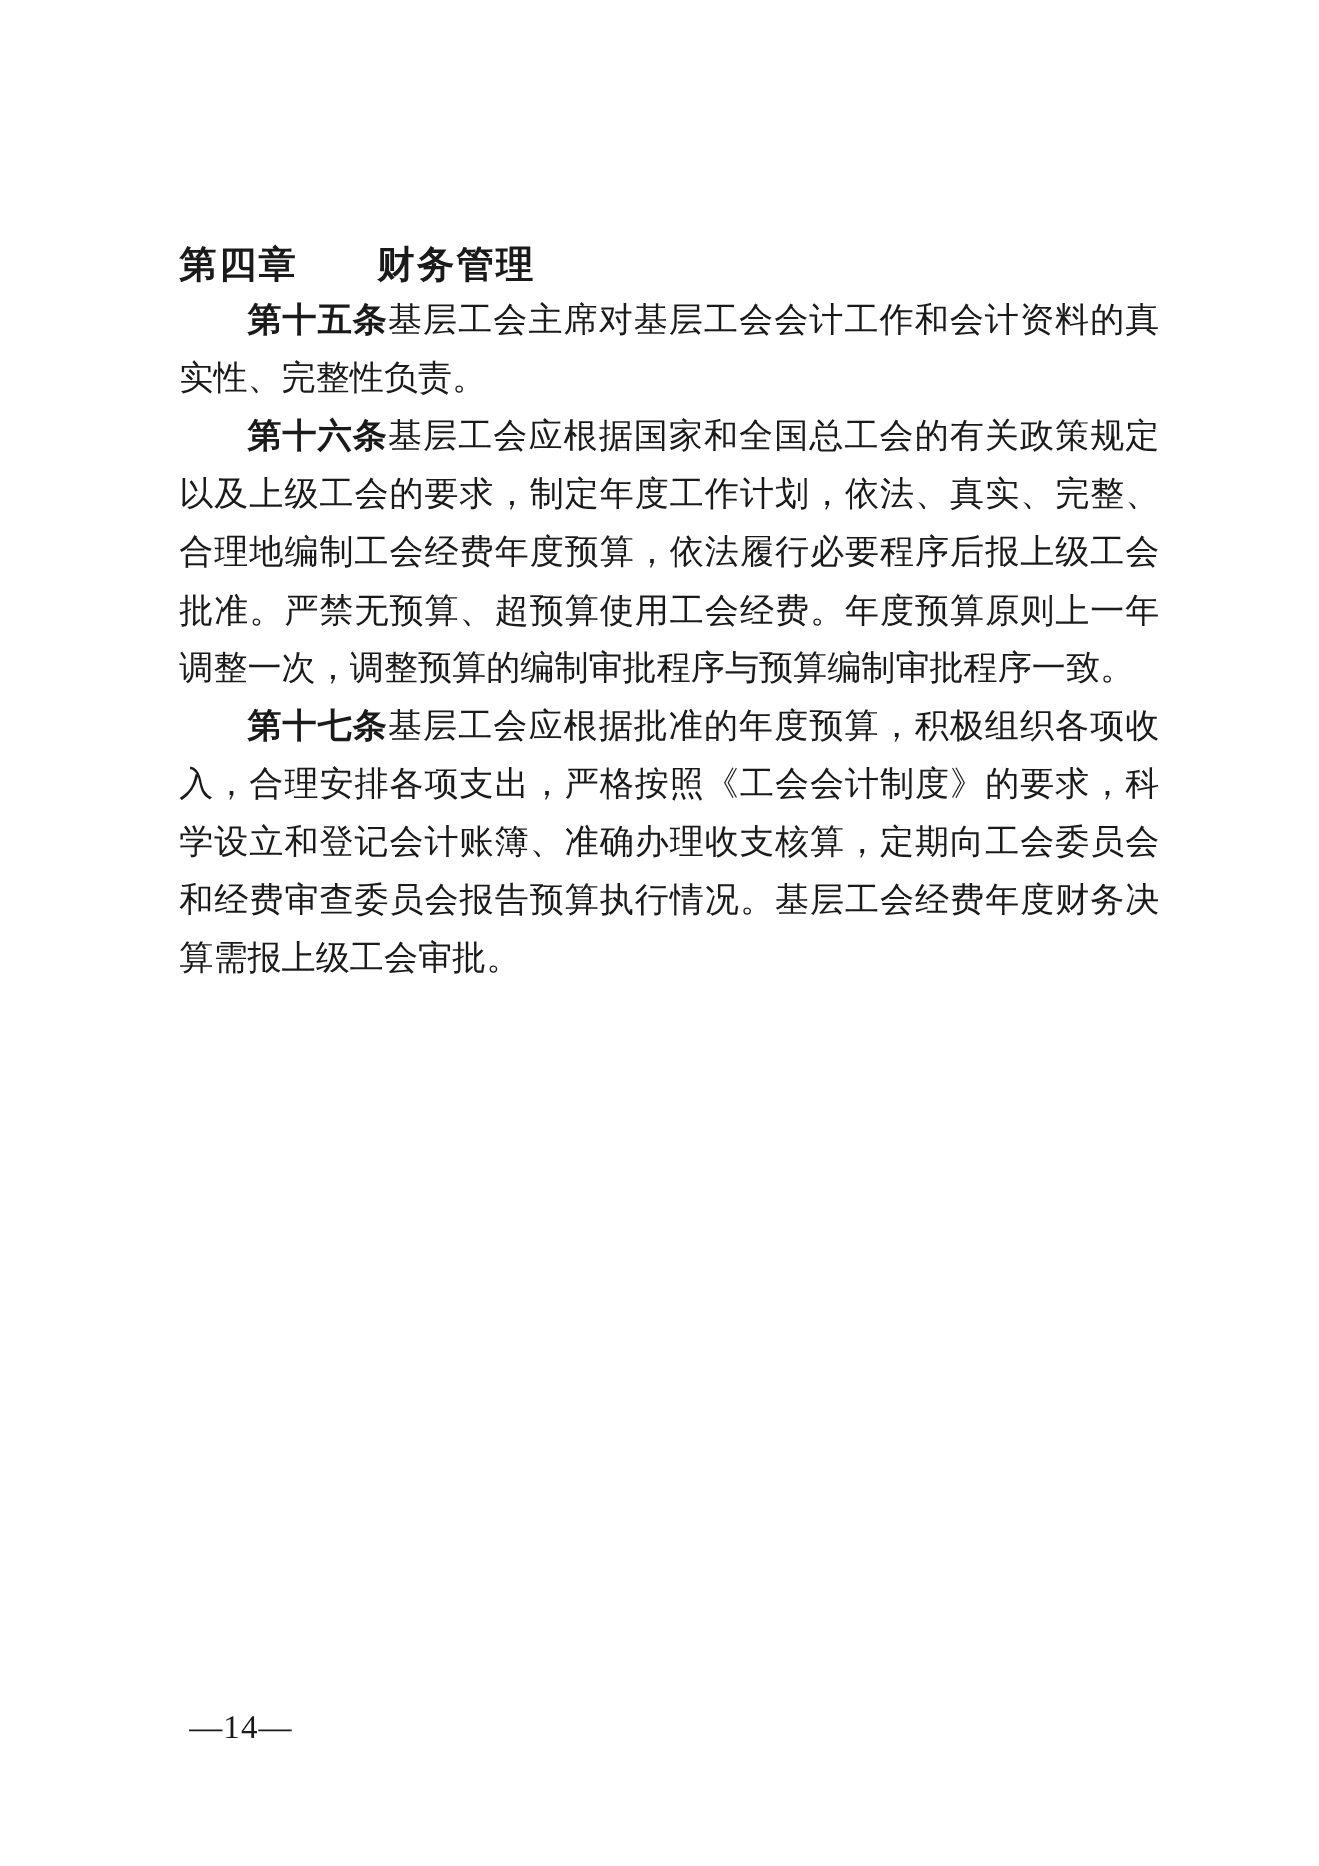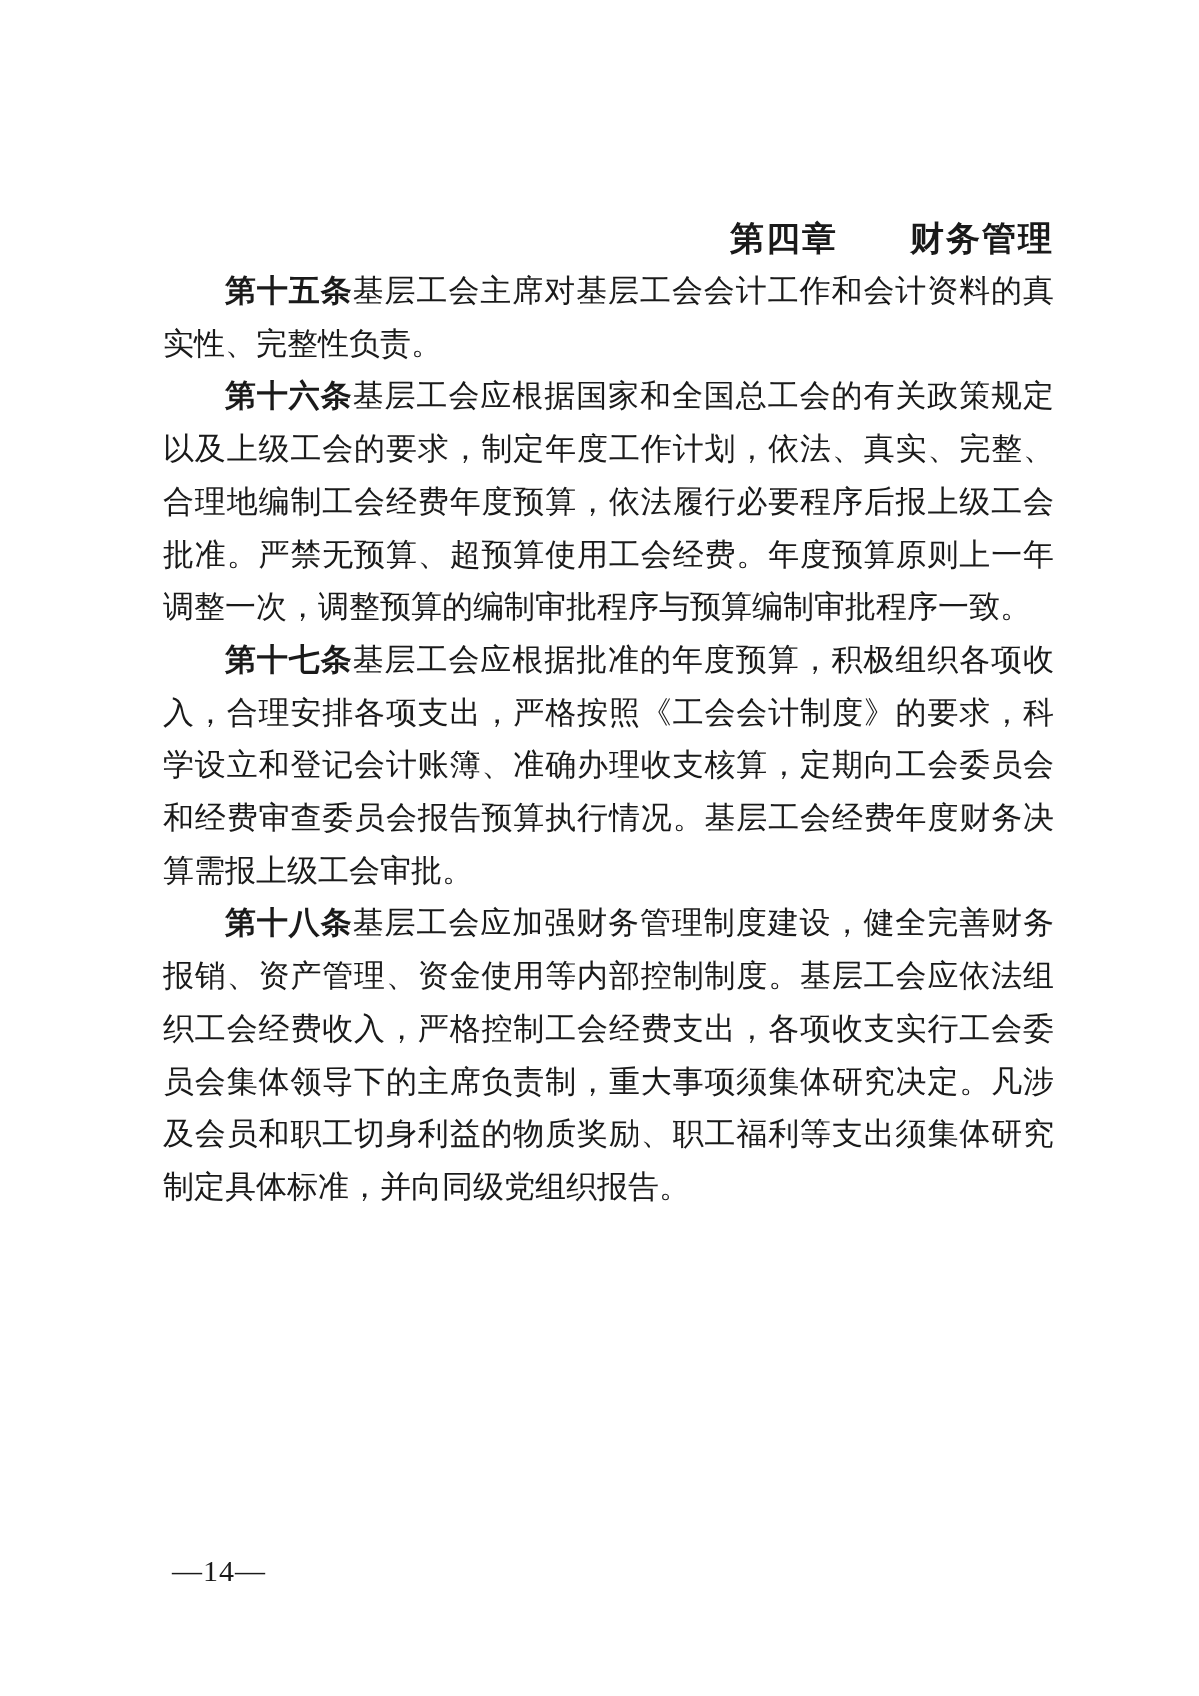--- a/index.html
+++ b/index.html
@@ -16,25 +16,25 @@
     font-family: "Liberation Serif", serif;
     overflow: hidden;
   }
   .content {
     position: absolute;
     left: 163px;
     top: 219px;
     width: 891px;
   }
   .chapter-heading {
-    font-family: Liberation Mono, monospace;
+    font-family: Liberation Sans, sans-serif;
     font-weight: 700;
     font-size: 34px;
     line-height: 44px;
-    text-align: right;
+    text-align: left;
     letter-spacing: 2px;
     margin: 0 0 2px 0;
     white-space: nowrap;
   }
   .chapter-gap {
     display: inline-block;
     width: 72px;
   }
   .article {
     margin: 0;
@@ -67,18 +67,17 @@
 <div class="page" style="background: rgb(255, 255, 255); color: rgb(26, 26, 26);">
   <div class="content">
     <h1 class="chapter-heading"><span>第四章</span><span class="chapter-gap"></span><span>财务管理</span></h1>
     <div id="articles">
   <p class="article"><span class="lead">第十五条</span><span class="body-text">基层工会主席对基层工会会计工作和会计资料的真实性、完整性负责。</span></p>
 
   <p class="article"><span class="lead">第十六条</span><span class="body-text">基层工会应根据国家和全国总工会的有关政策规定以及上级工会的要求，制定年度工作计划，依法、真实、完整、合理地编制工会经费年度预算，依法履行必要程序后报上级工会批准。严禁无预算、超预算使用工会经费。年度预算原则上一年调整一次，调整预算的编制审批程序与预算编制审批程序一致。</span></p>
 
   <p class="article"><span class="lead">第十七条</span><span class="body-text">基层工会应根据批准的年度预算，积极组织各项收入，合理安排各项支出，严格按照《工会会计制度》的要求，科学设立和登记会计账簿、准确办理收支核算，定期向工会委员会和经费审查委员会报告预算执行情况。基层工会经费年度财务决算需报上级工会审批。</span></p>
 
-  <p class="article"><span class="lead">第十八条</span><span class="body-text">基层工会应加强财务管理制度建设，健全完善财务报销、资产管理、资金使用等内部控制制度。基层工会应依法组织工会经费收入，严格控制工会经费支出，各项收支实行工会委员会集体领导下的主席负责制，重大事项须集体研究决定。凡涉及会员和职工切身利益的物质奖励、职工福利等支出须集体研究制定具体标准，并向同级党组织报告。</span></p>
 
 </div>
   </div>
   <div class="page-number">—14—</div>
 </div>
 
 </body></html>

